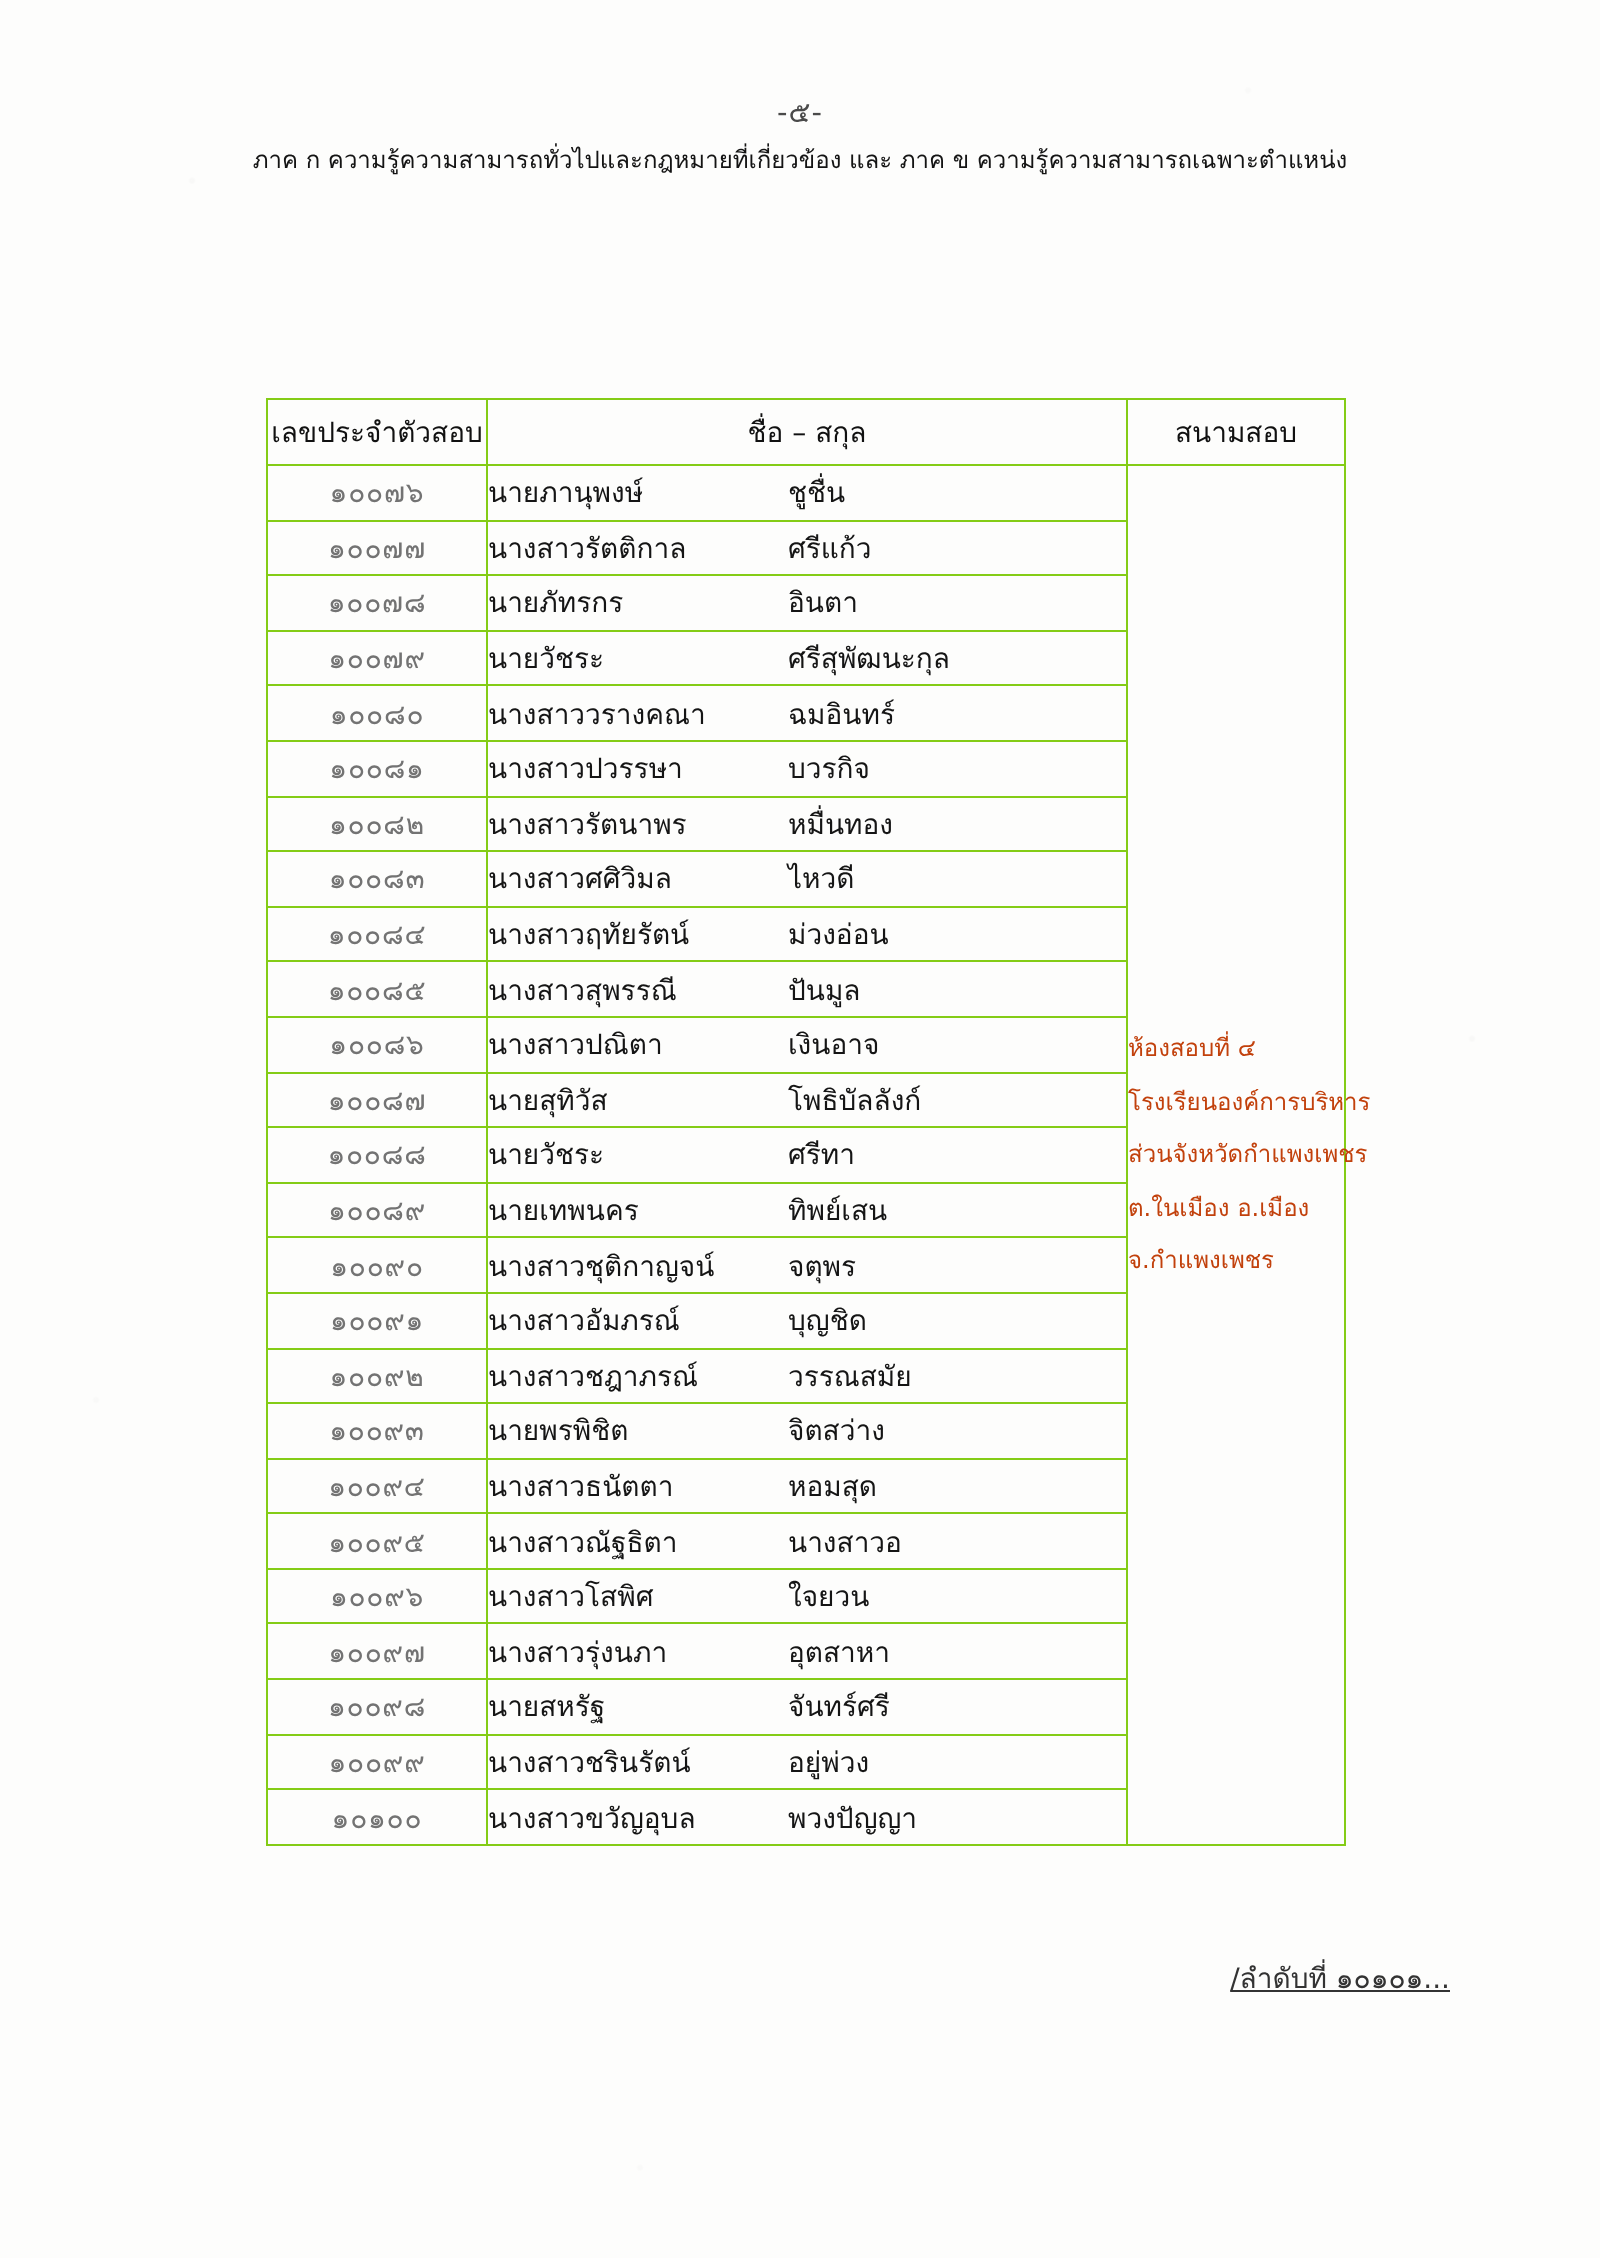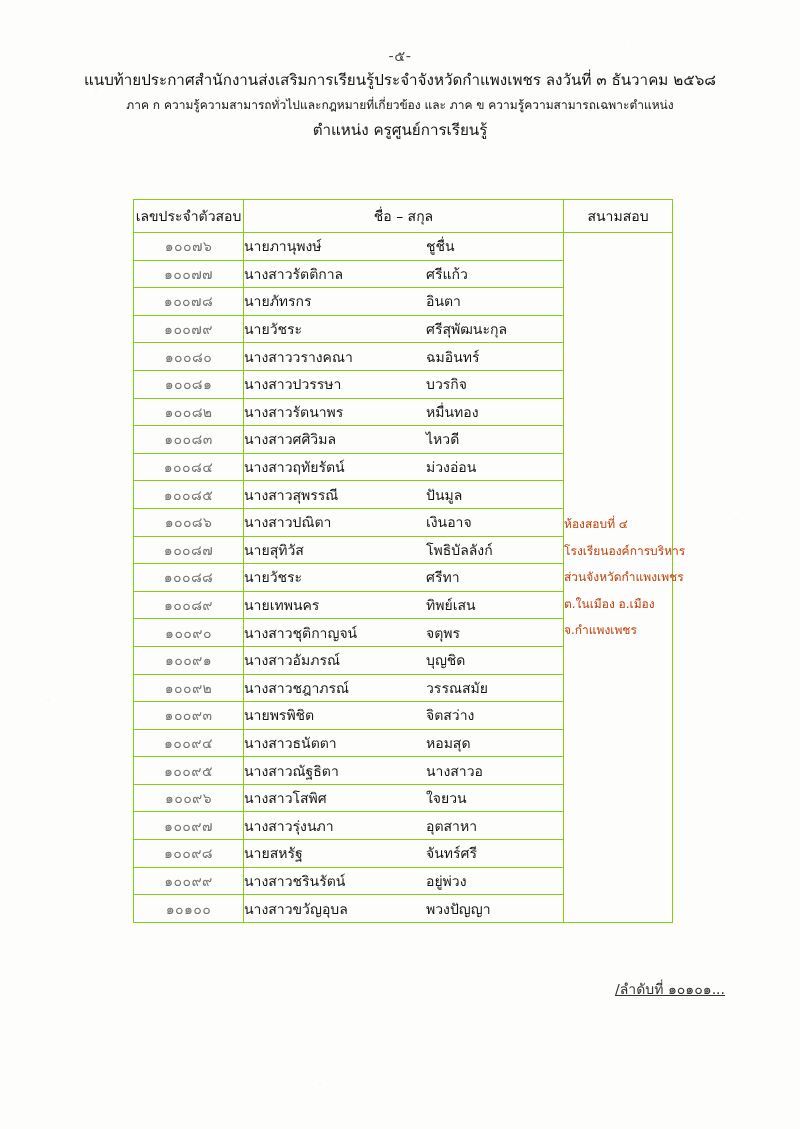--- a/index.html
+++ b/index.html
@@ -93,21 +93,20 @@
   }
   td.name-cell {
     height: 26.6px;
     font-size: 14px;
     color: #151515;
     padding-left: 7px;
   }
   td.name-cell .nm-row {
     display: flex;
     align-items: center;
-    gap: 32px;
   }
   td.name-cell .given {
     flex: 0 0 150px;
     white-space: nowrap;
   }
   td.name-cell .family {
     flex: 1 1 auto;
     white-space: nowrap;
   }
   td.venue-cell {
@@ -131,23 +130,21 @@
 </style>
 </head>
 <body>
 
 <div class="page">
   <div class="scan-tint"></div>
 
   <div class="page-marker">-๕-</div>
 
   <div class="heading-block">
-    <div class="heading-line l1">แนบท้ายประกาศสำนักงานส่งเสริมการเรียนรู้ประจำจังหวัดกำแพงเพชร ลงวันที่ ๓ ธันวาคม ๒๕๖๘</div>
     <div class="heading-line l3">ภาค ก ความรู้ความสามารถทั่วไปและกฎหมายที่เกี่ยวข้อง และ ภาค ข ความรู้ความสามารถเฉพาะตำแหน่ง</div>
-    <div class="heading-line l4">ตำแหน่ง ครูศูนย์การเรียนรู้</div>
   </div>
 
   <table class="roster">
     <colgroup>
       <col class="c-id">
       <col class="c-name">
       <col class="c-venue">
     </colgroup>
     <thead>
       <tr>

